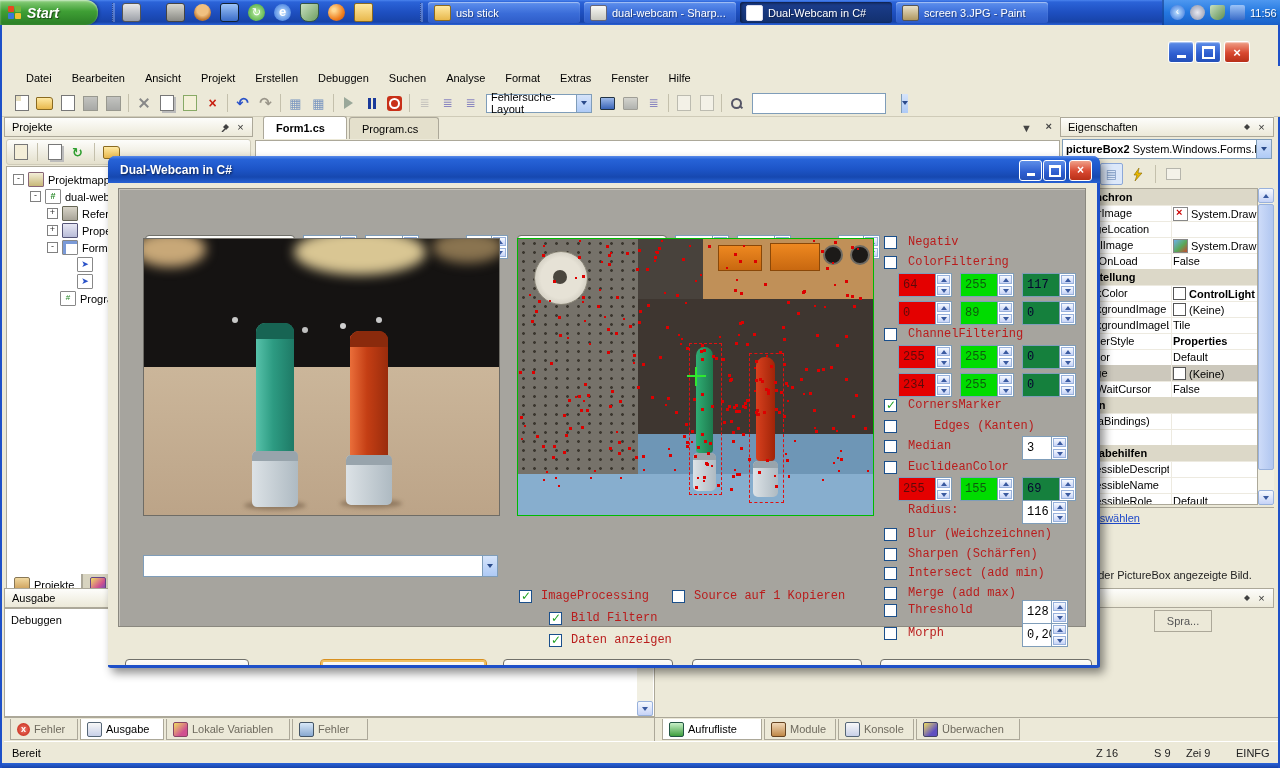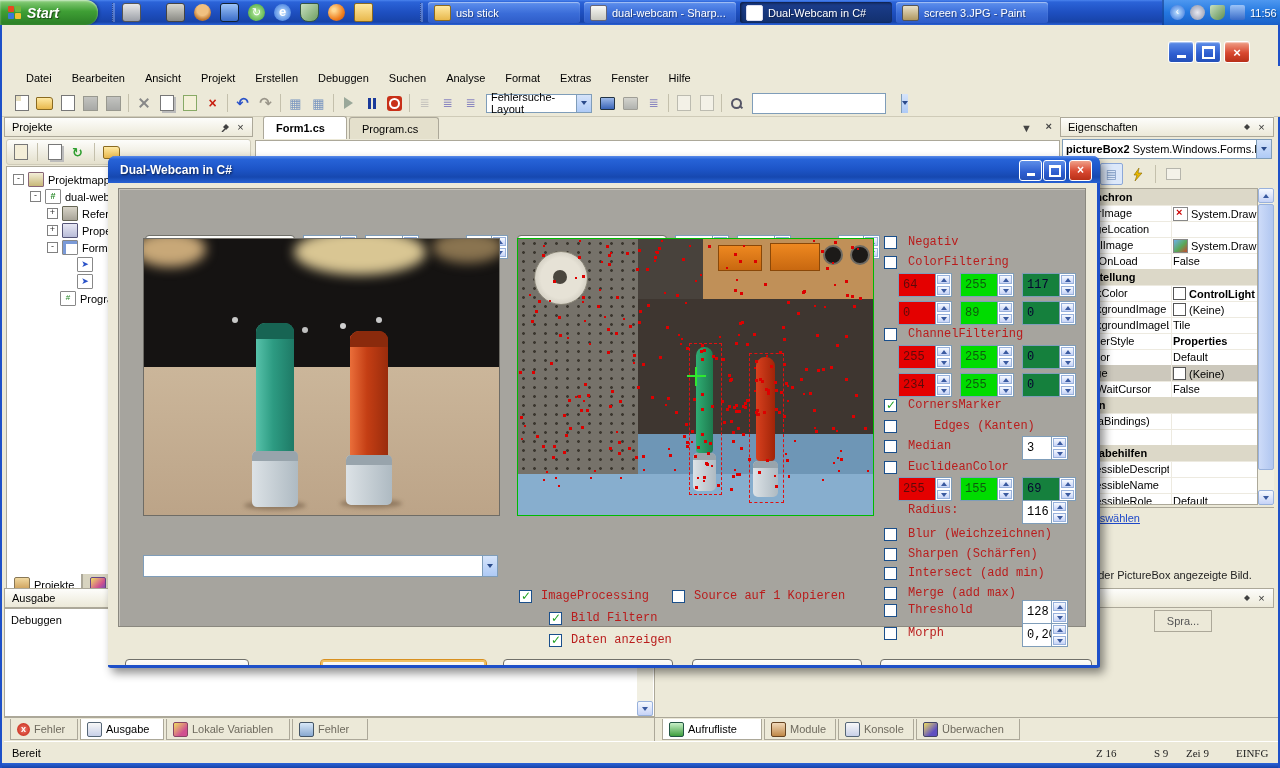--- a/index.html
+++ b/index.html
@@ -141,21 +141,21 @@
   .bico.error-icon{background:radial-gradient(#F08070,#C01808);border-radius:50%;color:#fff;font-size:9px;font-weight:bold;text-align:center;line-height:13px;}
   .bico.output-icon{background:linear-gradient(#F8F8F8,#C8D0E8);border:1px solid #567;}
   .bico.locals-icon{background:linear-gradient(135deg,#F0E060,#D05090 70%);border:1px solid #846;}
   .bico.threads-icon{background:linear-gradient(#D8E8F8,#88A8D0);border:1px solid #456;}
   .bico.callstack-icon{background:linear-gradient(#C8F0C8,#3E9E3E);border:1px solid #254;}
   .bico.modules-icon{background:linear-gradient(#F0D8B8,#C08848);border:1px solid #642;}
   .bico.console-icon{background:linear-gradient(#F8F8F8,#C8D0E8);border:1px solid #567;}
   .bico.watch-icon{background:linear-gradient(135deg,#F0E060,#6050C0 70%);border:1px solid #446;}
   #statusbar{position:absolute;left:2px;top:716px;width:1274px;height:22px;background:#ECE9D8;border-top:1px solid #fff;}
   #status-left{position:absolute;left:8px;top:5px;}
-  .scell{position:absolute;top:5px;color:#222;font-family:Liberation Serif, serif;}
+  .scell{position:absolute;top:5px;color:#222;}
   #ide-bottom-edge{position:absolute;left:0;top:738px;width:1276px;height:5px;background:linear-gradient(#2B63D8,#1743A8);}
 
   
   #etabs{position:absolute;left:253px;top:89px;width:805px;height:26px;}
   .etab{position:absolute;top:3px;height:22px;padding:0 12px;border:1px solid #ACA899;border-bottom:0;border-radius:3px 3px 0 0;display:flex;align-items:center;background:#E4E0CC;cursor:pointer;}
   .etab.active{background:#fff;font-weight:bold;height:23px;top:2px;z-index:2;}
   #etab-dd{position:absolute;right:28px;top:8px;color:#444;cursor:pointer;}
   #etab-close{position:absolute;right:8px;top:6px;color:#444;font-weight:bold;cursor:pointer;}
   #editor{position:absolute;left:253px;top:115px;width:805px;height:448px;background:#fff;border:1px solid #ACA899;box-sizing:border-box;}
   #designer-form-tb{position:absolute;left:25px;top:45px;width:758px;height:30px;border-radius:8px 8px 0 0;

